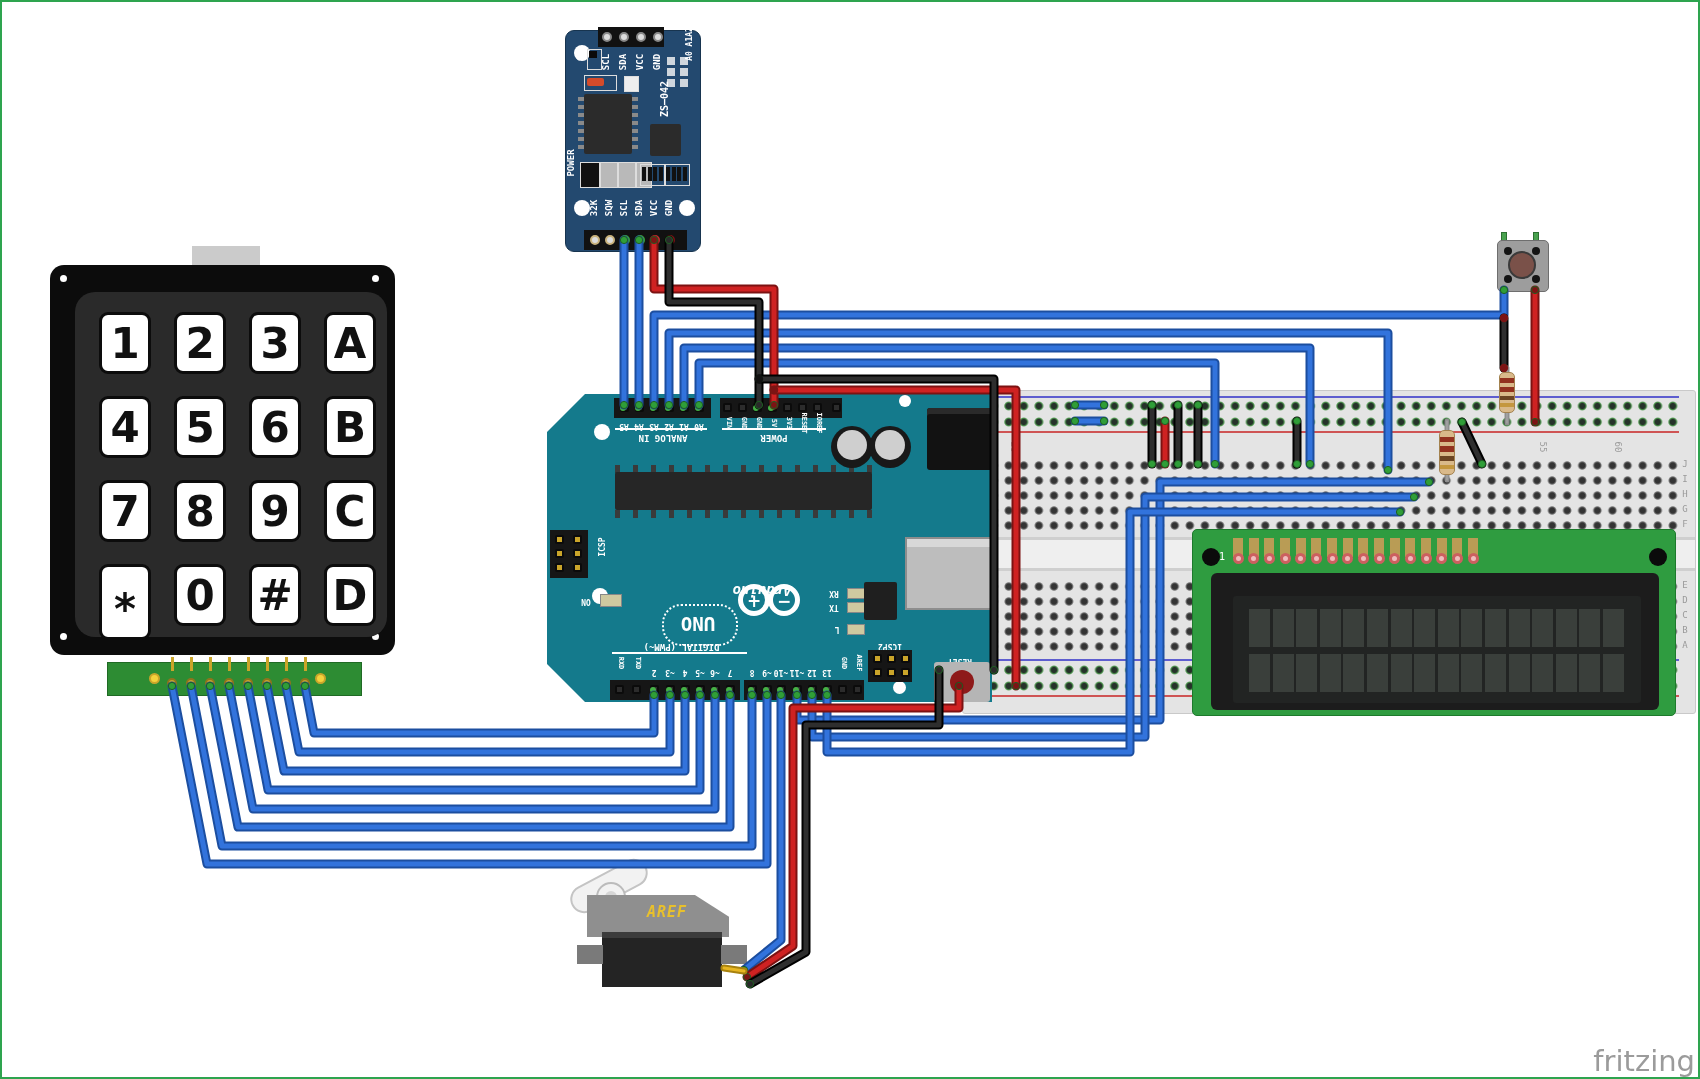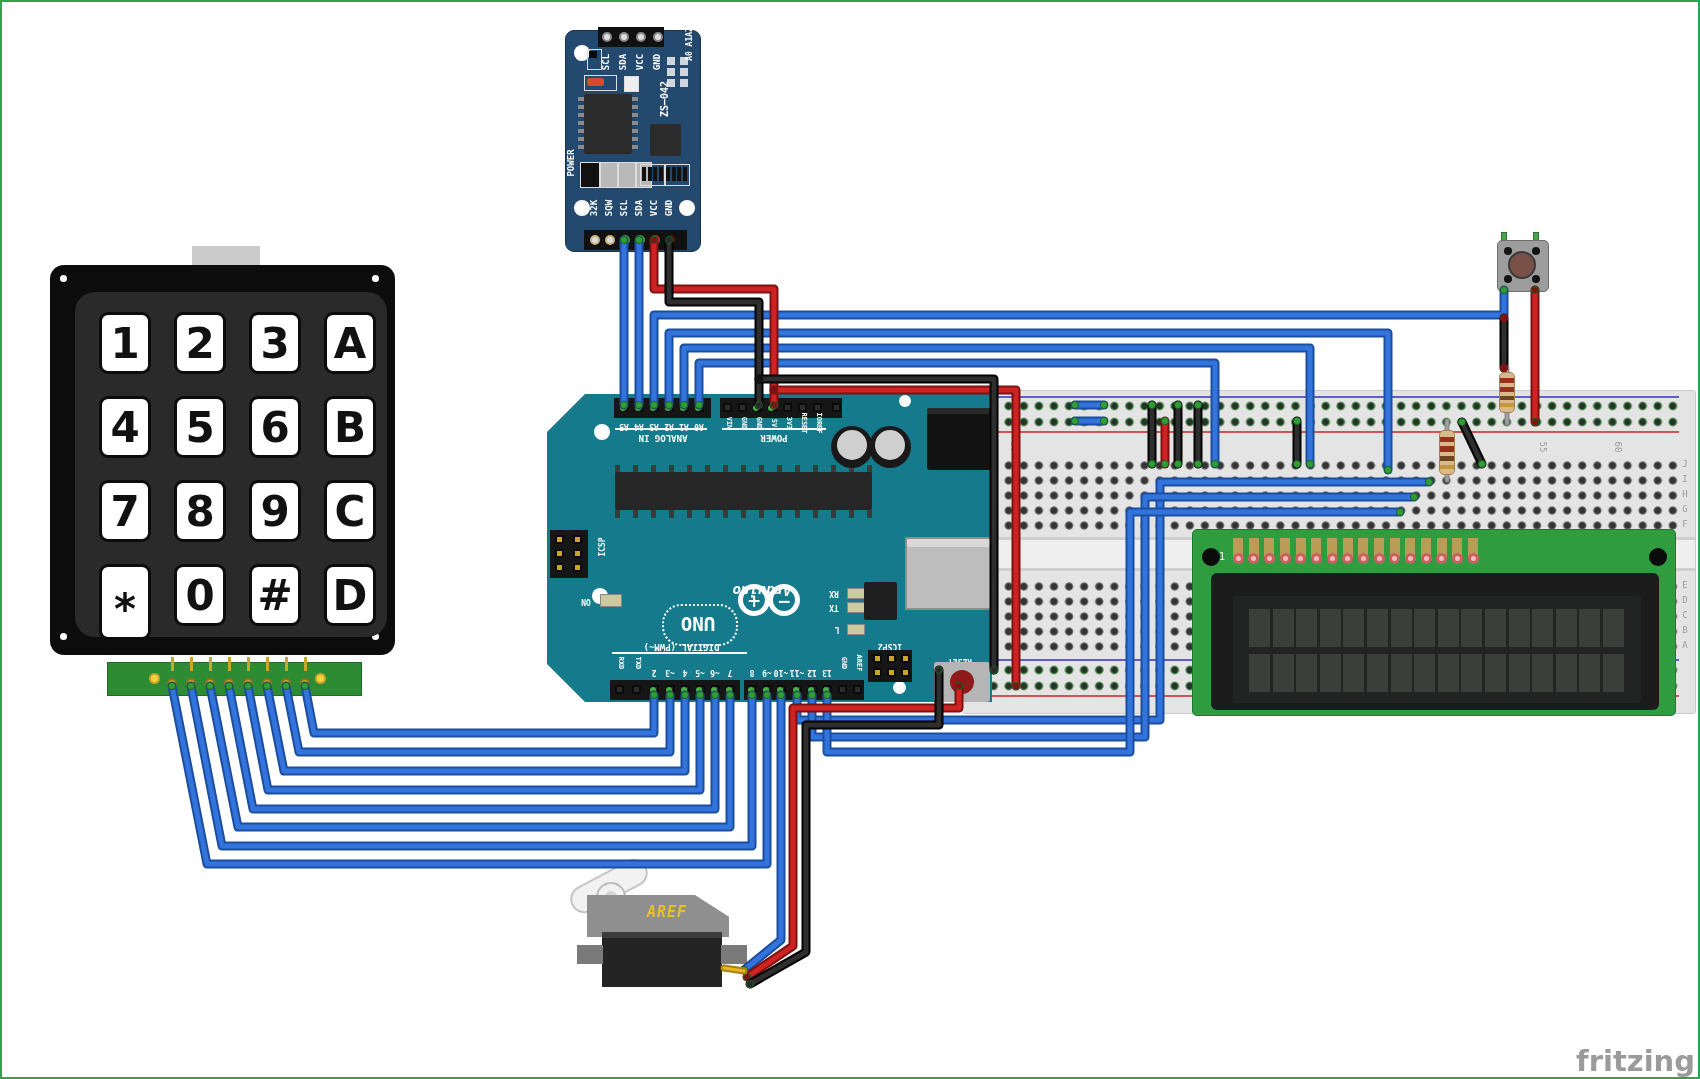--- a/index.html
+++ b/index.html
@@ -546,14 +546,14 @@
         <circle cx="1502" cy="316" r="4.2" fill="#7c1414"></circle>
         <circle cx="1502" cy="366" r="4.2" fill="#7c1414"></circle>
       </svg>
     </div>
 
   <div id="resistors" class="abs" style="left:0;top:0;">
       <div style="position: absolute; left: 1497px; top: 370px; width: 16px; height: 41px; background: linear-gradient(rgb(217, 185, 138) 0%, rgb(217, 185, 138) 14%, rgb(147, 50, 31) 14%, rgb(147, 50, 31) 26%, rgb(217, 185, 138) 26%, rgb(217, 185, 138) 36%, rgb(147, 50, 31) 36%, rgb(147, 50, 31) 48%, rgb(217, 185, 138) 48%, rgb(217, 185, 138) 58%, rgb(107, 68, 35) 58%, rgb(107, 68, 35) 70%, rgb(217, 185, 138) 70%, rgb(217, 185, 138) 78%, rgb(196, 151, 63) 78%, rgb(196, 151, 63) 88%, rgb(217, 185, 138) 88%); border: 1px solid rgb(163, 130, 79); border-radius: 5px; box-sizing: border-box;"></div>
       <div style="position: absolute; left: 1437px; top: 428px; width: 16px; height: 45px; background: linear-gradient(rgb(217, 185, 138) 0%, rgb(217, 185, 138) 14%, rgb(147, 50, 31) 14%, rgb(147, 50, 31) 26%, rgb(217, 185, 138) 26%, rgb(217, 185, 138) 36%, rgb(147, 50, 31) 36%, rgb(147, 50, 31) 48%, rgb(217, 185, 138) 48%, rgb(217, 185, 138) 58%, rgb(107, 68, 35) 58%, rgb(107, 68, 35) 70%, rgb(217, 185, 138) 70%, rgb(217, 185, 138) 78%, rgb(196, 151, 63) 78%, rgb(196, 151, 63) 88%, rgb(217, 185, 138) 88%); border: 1px solid rgb(163, 130, 79); border-radius: 5px; box-sizing: border-box;"></div>
     </div>
 
-  <div class="abs" style="left:1555px;top:1042px;width:138px;text-align:right;font-family:'DejaVu Sans',sans-serif;font-weight:bold;font-size:29px;color:#9b9b9b;">fritzing</div>
+  <div class="abs" style="left:1555px;top:1042px;width:138px;text-align:right;font-family:'DejaVu Sans',sans-serif;font-weight:normal;font-size:29px;color:#9b9b9b;">fritzing</div>
 </div>
 
 </body></html>

